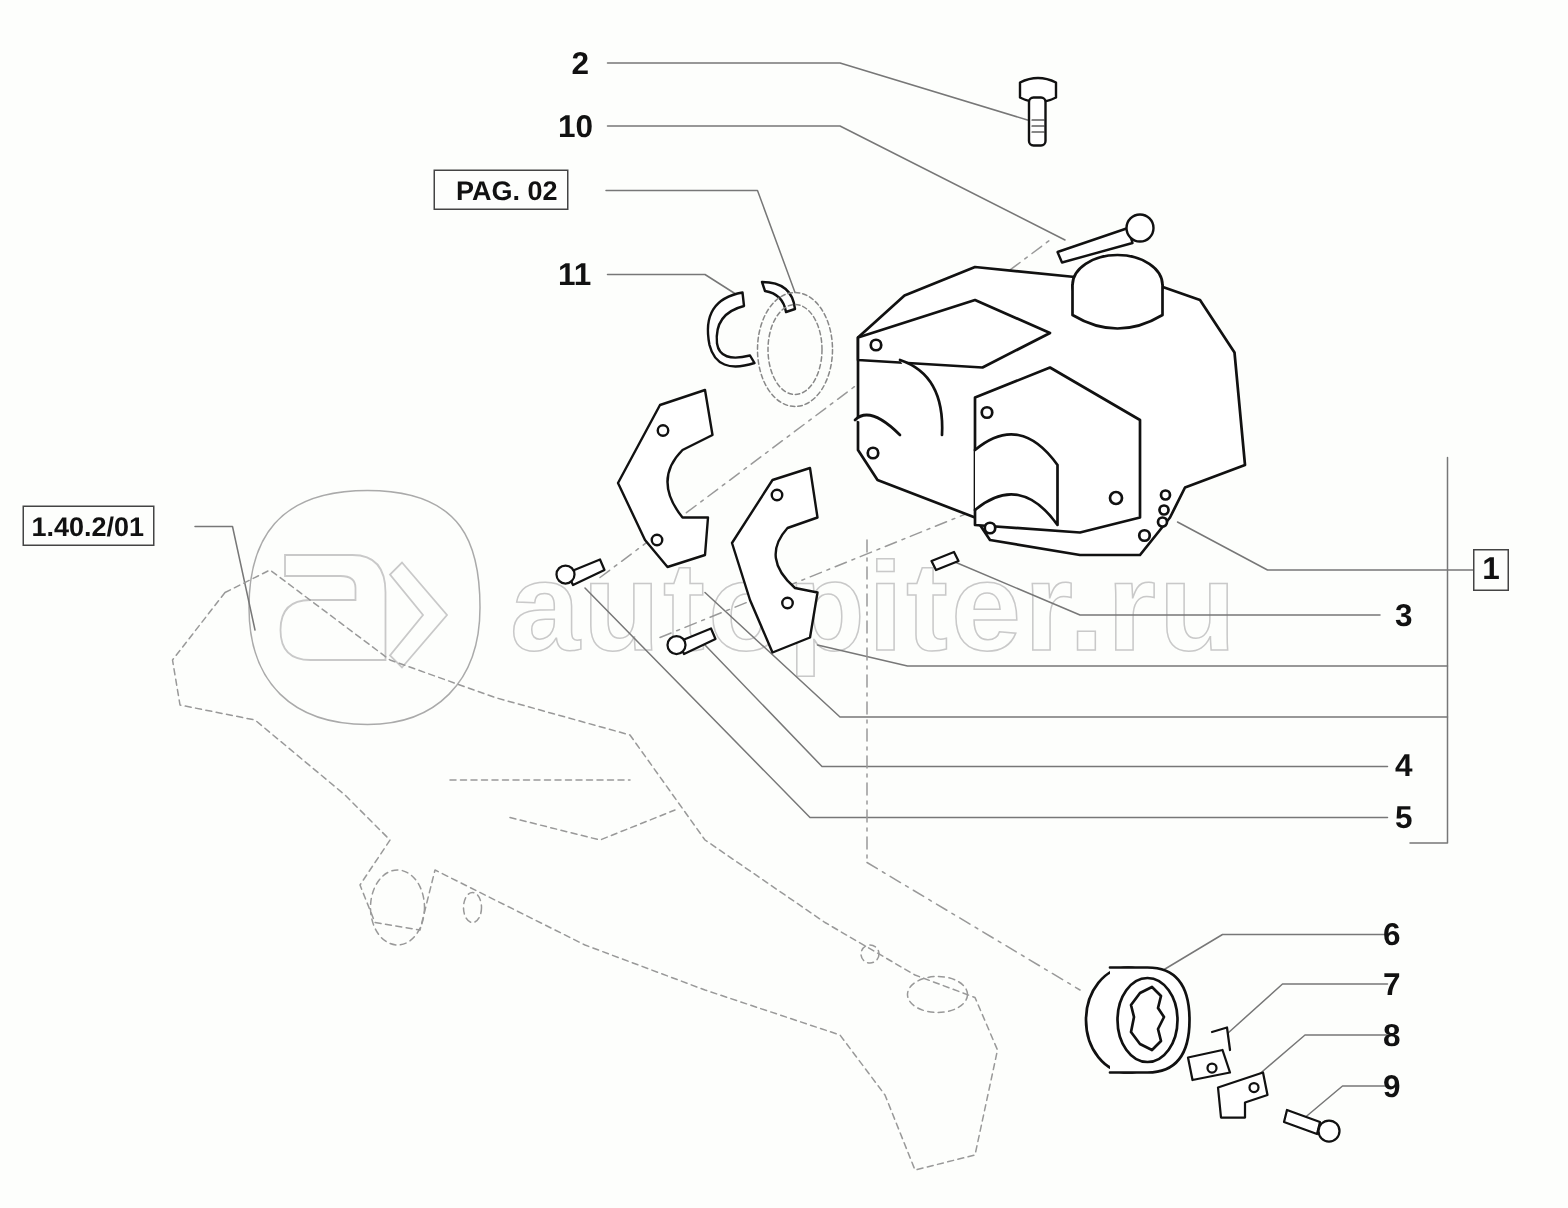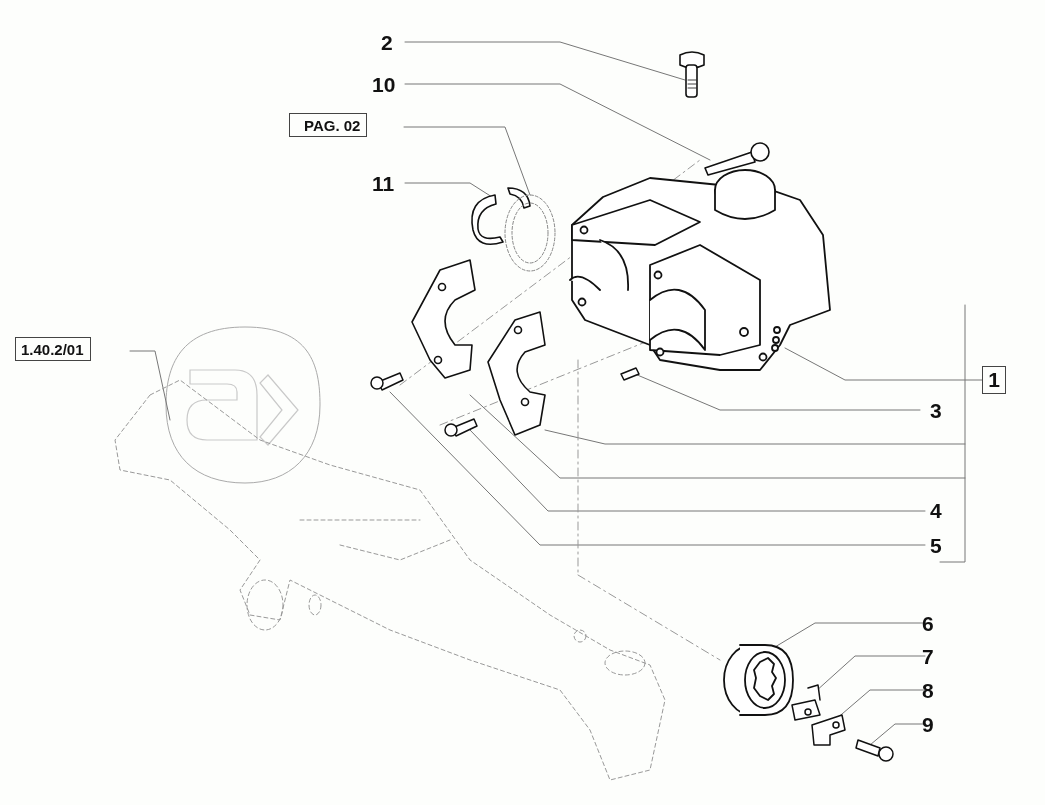--- a/index.html
+++ b/index.html
@@ -1,38 +1,39 @@
 <!DOCTYPE html>
 <html><head>
 <meta charset="utf-8">
 <style>
   html, body { margin:0; padding:0; background:#fdfefc; }
   body { width:1045px; height:805px; position:relative; overflow:hidden;
          font-family:"Liberation Sans", sans-serif; }
   #diagram { position:absolute; left:0; top:0; width:1045px; height:805px; }
   .num { position:absolute; font-weight:bold; font-size:21px; color:#111; line-height:1; }
   .refbox { position:absolute; border:1px solid #444; background:#fdfefc;
-            font-weight:bold; font-size:15px; color:#111; line-height:1;
+            font-weight:bold; font-size:18px; color:#111; line-height:1;
             padding:4px 6px 3px 14px; }
   .kitbox { position:absolute; border:1px solid #444; background:#fdfefc;
             font-weight:bold; font-size:21px; color:#111; width:22px; height:26px;
             text-align:center; line-height:26px; }
   .wm { position:absolute; font-weight:bold; color:transparent;
         -webkit-text-stroke:1px #c9c9c9; font-size:84px; line-height:1; letter-spacing:2px; }
 </style>
 </head>
 <body>
 
 <div id="diagram">
 
   <svg style="position:absolute;left:160px;top:325px" width="170" height="160" viewBox="0 0 170 160">
     <path d="M85 2 C150 2 160 40 160 80 C160 130 130 158 85 158 C35 158 6 130 6 80 C6 35 25 2 85 2 Z" fill="none" stroke="#aaa" stroke-width="1"></path>
     <path d="M30 45 h45 q22 0 22 25 v45 h-50 q-20 0 -20 -20 q0 -20 20 -20 h30 v-8 q0 -8 -10 -8 h-37 Z" fill="none" stroke="#c9c9c9" stroke-width="1.2"></path>
     <path d="M108 50 l30 35 l-30 35 l-8 -8 l22 -27 l-22 -27 Z" fill="none" stroke="#c9c9c9" stroke-width="1.2"></path>
   </svg>
+  <div class="wm" style="left:340px;top:362px">autopiter.ru</div>
 
   <svg style="position:absolute;left:0;top:0" width="1045" height="805" viewBox="0 0 1045 805">
     <g fill="none" stroke-linecap="round" stroke-linejoin="round">
 
       <g stroke="#777" stroke-width="1">
         <polyline points="405,42 560,42 685,80"></polyline>
         <polyline points="405,84 560,84 710,160"></polyline>
         <polyline points="404,127 505,127 530,195"></polyline>
         <polyline points="405,183 470,183 492,197"></polyline>
         <polyline points="130,351 155,351 170,420"></polyline>

